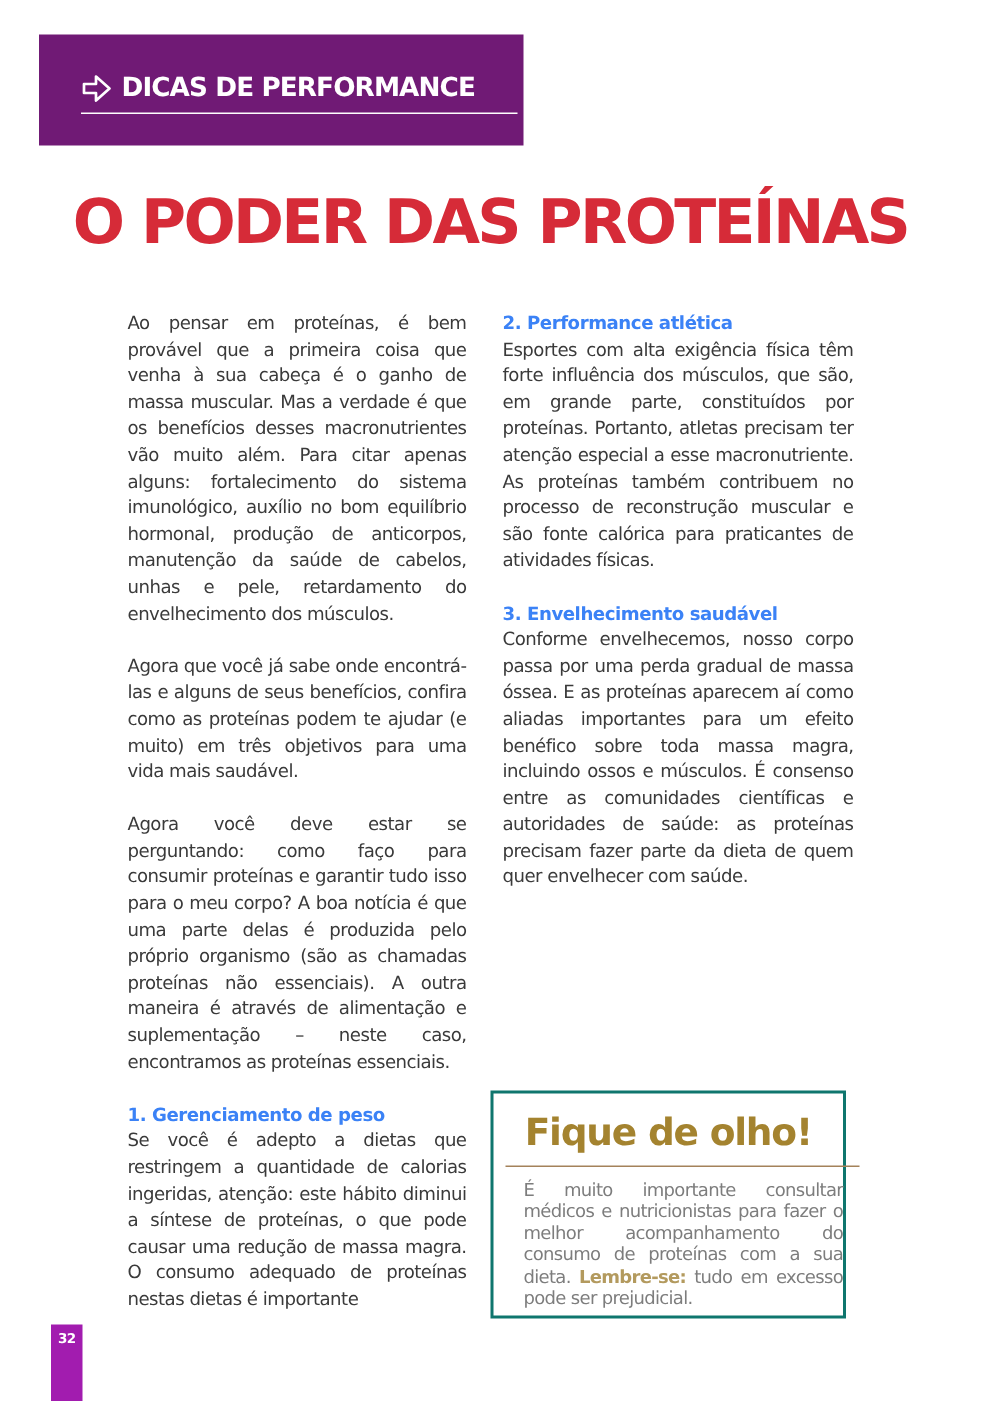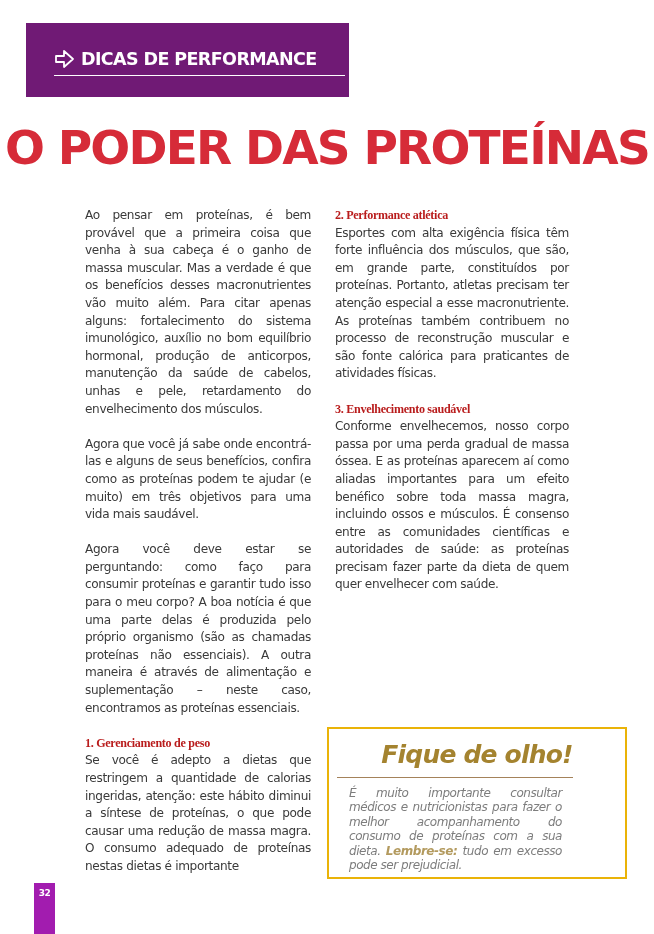--- a/index.html
+++ b/index.html
@@ -19,40 +19,40 @@
       color: #ffffff; font-family: "DejaVu Sans", sans-serif; font-weight: bold;
       font-size: 17.5px; letter-spacing: -0.6px; white-space: nowrap;
     }
     .section-banner .underline {
       position: absolute; left: 28px; top: 52px; width: 291px; height: 1px; background: #ffffff;
     }
 
     .page-title {
       position: absolute; left: 0; top: 118px; width: 654px; text-align: center;
       color: #d62b38; font-family: "DejaVu Sans", sans-serif; font-weight: bold;
-      font-size: 47px; letter-spacing: -1.8px; line-height: 60px; white-space: nowrap;
+      font-size: 41px; letter-spacing: -1.8px; line-height: 60px; white-space: nowrap;
     }
 
     .col {
       position: absolute; width: 226px;
       font-family: "DejaVu Sans", sans-serif; font-size: 12.1px; line-height: 17.6px;
       color: #3a3a3a; text-align: justify; letter-spacing: -0.35px;
     }
     .col-left { left: 85px; top: 207px; }
     .col-right { left: 335px; top: 207px; width: 234px; }
     .col p { margin: 0 0 17.6px 0; }
     .col p.tight { margin-bottom: 0; }
     .col h3 {
-      color: #b91c1c; font-weight: bold; font-size: 12.1px; line-height: 17.6px;
-      margin: 0; letter-spacing: -0.3px; font-family: Liberation Serif, serif;
+      color: #3b82f6; font-weight: bold; font-size: 12.1px; line-height: 17.6px;
+      margin: 0; letter-spacing: -0.3px;
     }
 
     .tip-box {
-      position: absolute; left: 327px; top: 727px; width: 300px; height: 152px;
-      border: 2px solid #eab308; background: #ffffff; font-style: italic;
+      position: absolute; left: 327px; top: 727px; width: 237px; height: 152px;
+      border: 2px solid #0f766e; background: #ffffff;
     }
     .tip-box .tip-title {
       position: absolute; left: 0; top: 8px; width: 100%; text-align: center;
       color: #a4832f; font-family: "DejaVu Sans", sans-serif; font-weight: bold;
       font-size: 25px; letter-spacing: -0.8px; line-height: 36px;
     }
     .tip-box .tip-rule {
       position: absolute; left: 8px; top: 48px; width: 236px; height: 1px; background: #a4825a;
     }
     .tip-box .tip-text {

